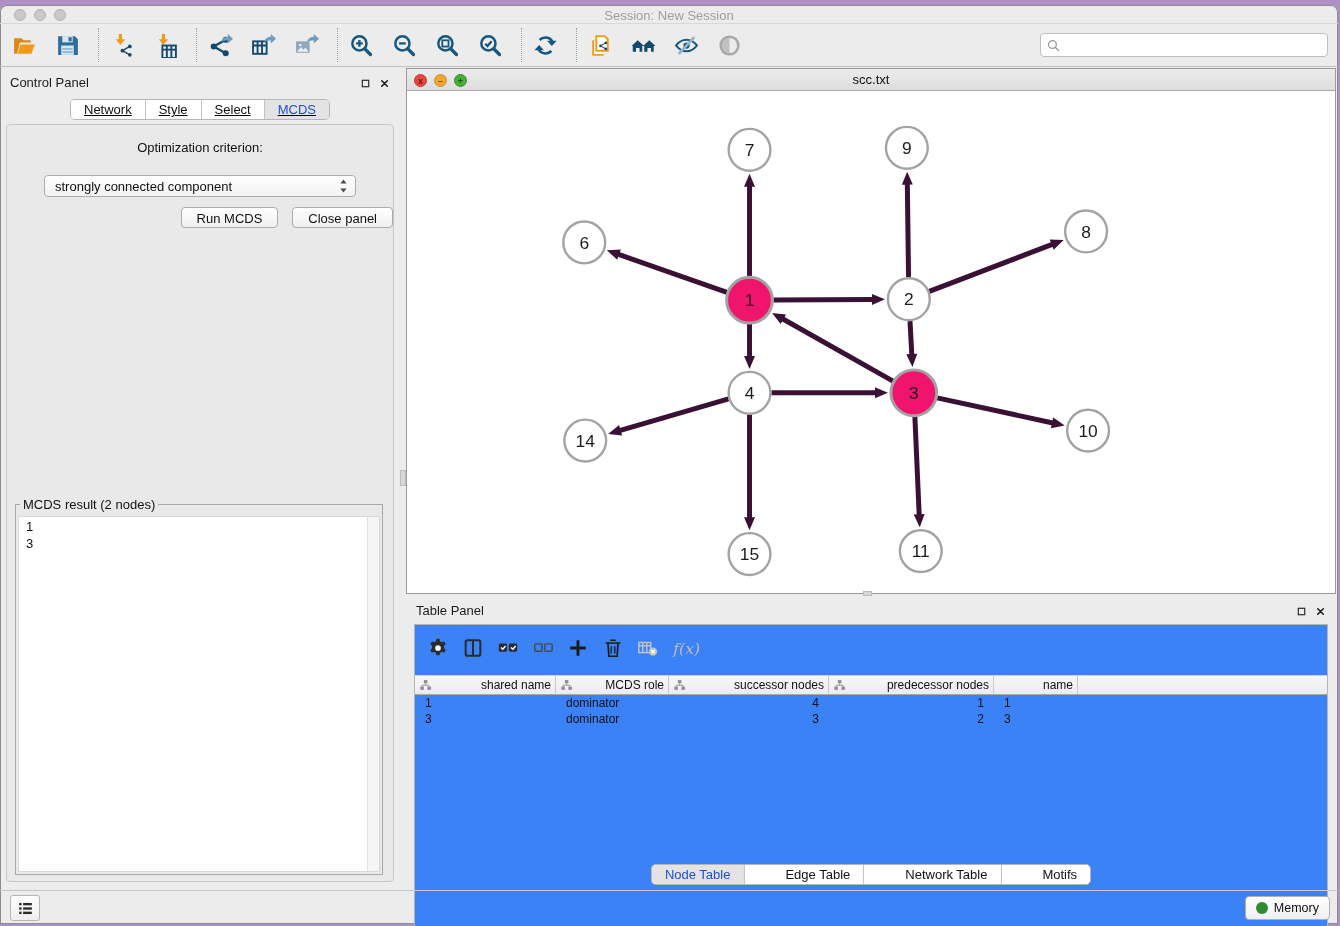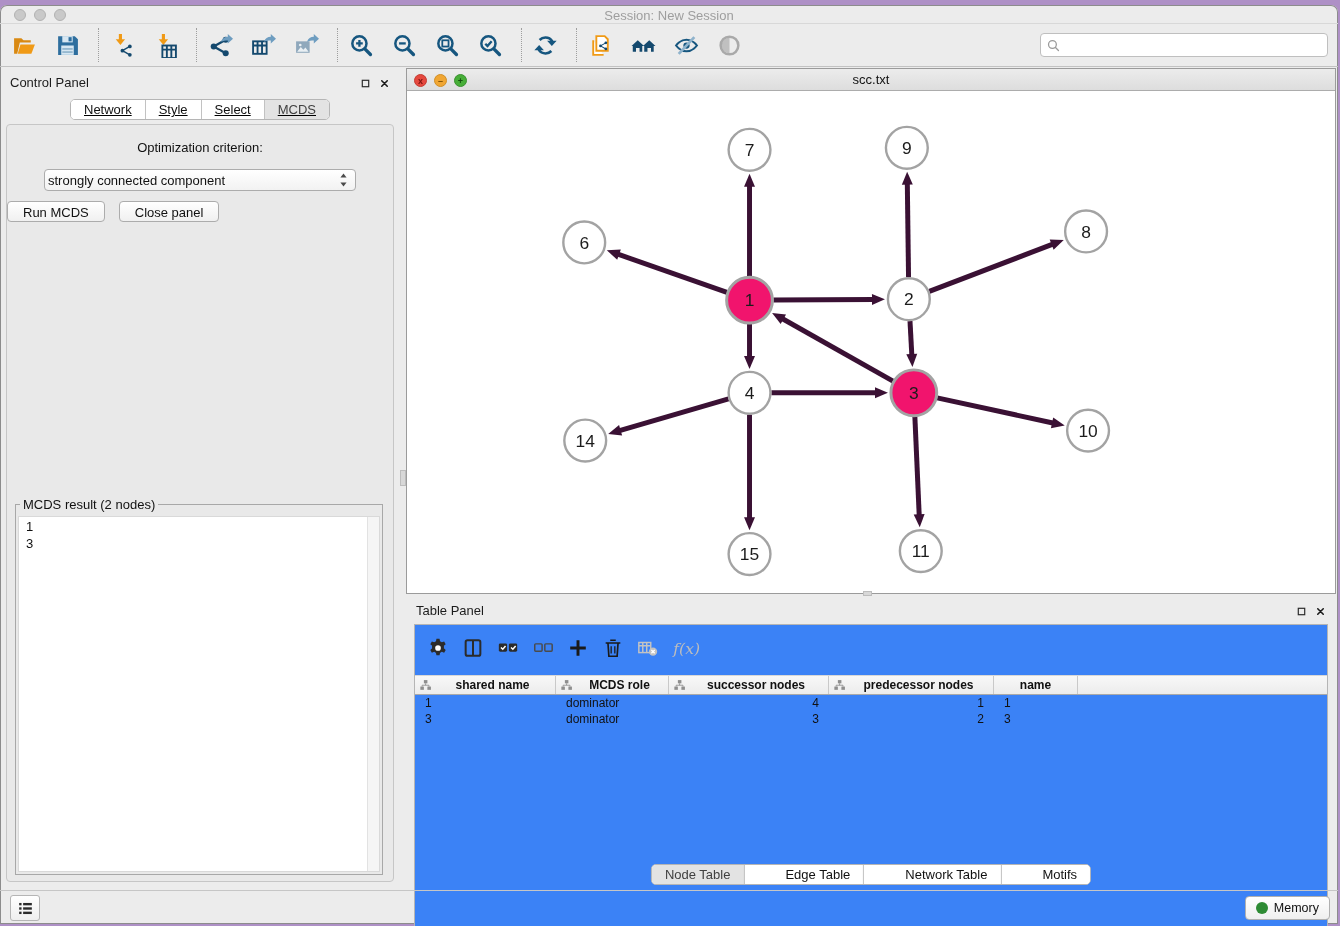--- a/index.html
+++ b/index.html
@@ -46,33 +46,33 @@
   
   #control-panel { position:absolute; left:0; top:0; width:400px; height:100%; }
   .panel-title { position:absolute; top:7px; left:10px; font-size:13px; color:#1C1C1C; }
   .panel-btns { position:absolute; top:7px; right:10px; display:flex; gap:8px; }
   .panel-btns svg { width:11px; height:11px; }
   .tabrow { display:flex; border:1px solid #B5B5B5; border-radius:5px; overflow:hidden;
             background:#FFF; height:21px; }
   .tab { font-size:13px; color:#111; background:#FFF; padding:2px 13px 0;
          border-right:1px solid #C2C2C2; height:100%; }
   .tab:last-child { border-right:none; }
-  .tab.selected { background:#E3E3E3; color:#404040; }
+  .tab.selected { background:#E3E3E3; color:#1d4ed8; }
   #cp-tabs { position:absolute; top:31px; left:50%; transform:translateX(-50%);text-decoration:underline; }
   #cp-content { position:absolute; top:56px; left:6px; right:6px; bottom:8px;
                 background:#E9E9E9; border:1px solid #C6C6C6; border-radius:4px; }
   #criterion-label { margin-top:15px; text-align:center; font-size:13px; color:#111; }
   #criterion-select {
-    margin:14px auto 0; width:312px; height:22px; background:linear-gradient(#FFF,#F2F2F2);
+    margin:20px auto 0; width:312px; height:22px; background:linear-gradient(#FFF,#F2F2F2);
     border:1px solid #ACACAC; border-radius:4px; display:flex; align-items:center;
-    padding:0 6px 0 3px; font-size:13px; color:#111;
+    padding:0 6px 0 10px; font-size:13px; color:#111;
   }
   #criterion-select .spacer{ flex:1; }
   #criterion-select svg { width:11px; height:16px; }
-  #cp-buttons { margin-top:10px; display:flex; justify-content:flex-start; gap:14px; }
+  #cp-buttons { margin-top:10px; display:flex; justify-content:flex-end; gap:14px; }
   .cp-btn { height:21px; background:linear-gradient(#FFF,#F0F0F0); border:1px solid #ACACAC;
             border-radius:4px; font-size:13px; color:#111; padding:1px 15px 0; }
   #mcds-fieldset { position:absolute; left:8px; right:10px; top:372px; bottom:6px;
                    border:1px solid #A8A8A8; }
   #mcds-fieldset legend { font-size:13px; color:#111; margin-left:4px; padding:0 3px; }
   #mcds-result-box { position:absolute; left:2px; right:2px; top:4px; bottom:2px;
                      background:#FFF; border:1px solid #D9D9D9; }
   #mcds-result-text { white-space:pre; font-size:13px; line-height:16.5px; color:#111;
                       padding:2px 0 0 7px; }
   #mcds-scrollbar { position:absolute; right:0; top:0; bottom:0; width:12px;
@@ -98,21 +98,21 @@
                 background:#3b82f6; border:1px solid #B5B5B5; }
   #tp-toolbar { position:absolute; top:10px; left:12px; display:flex; align-items:center; gap:13px; }
   .tp-btn { height:26px; display:flex; align-items:center; justify-content:center; }
   .tp-btn svg { height:22px; }
   #tp-table { position:absolute; top:50px; left:0; right:0; }
   #tp-header { display:flex; height:20px; background:linear-gradient(#F8F8F8,#ECECEC);
                border-top:1px solid #D8D8D8; border-bottom:1px solid #A9A9A9; }
   .th { display:flex; align-items:center; border-right:1px solid #C9C9C9;
         font-size:12px; color:#111; padding:0 4px; }
   .th .tree-ic { width:13px; height:13px; margin-right:2px; flex:none; }
-  .th .th-label { flex:1; text-align:center;font-weight:bold; }
+  .th .th-label { flex:1; text-align:right; }
   .tr { display:flex; height:16px; }
   .td { font-size:12px; color:#111; padding:0 10px; line-height:16px;
         overflow:hidden; white-space:nowrap; }
   .td.right { text-align:right; }
   #tp-tabs { position:absolute; bottom:5px; left:50%; transform:translateX(-50%);gap:28px; }
   
   #status-bar { position:absolute; bottom:0; left:0; right:0; height:34px;
                 border-top:1px solid #C6C6C6; }
   #statusbar-list-button { position:absolute; left:10px; top:4px; width:30px; height:26px;
     background:linear-gradient(#FFF,#EFEFEF); border:1px solid #B5B5B5; border-radius:3px;

